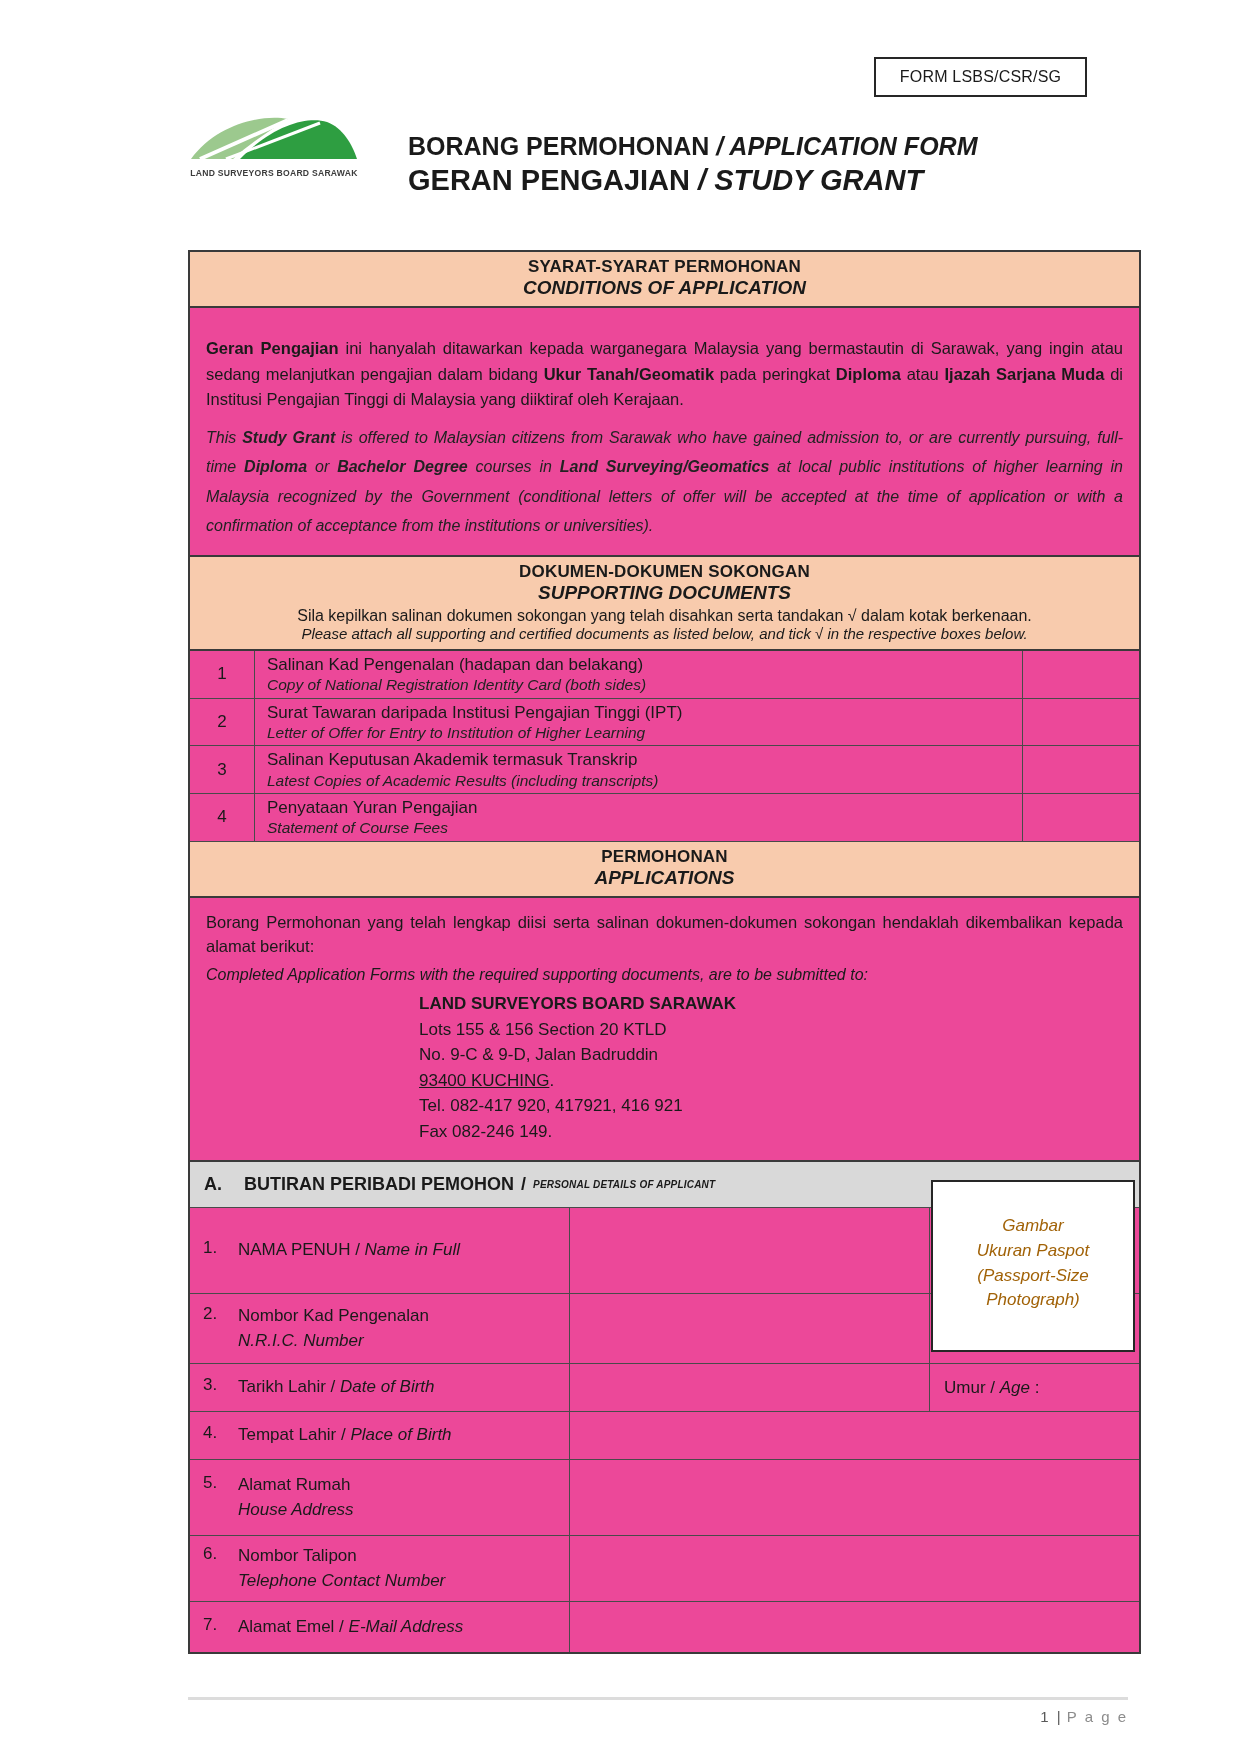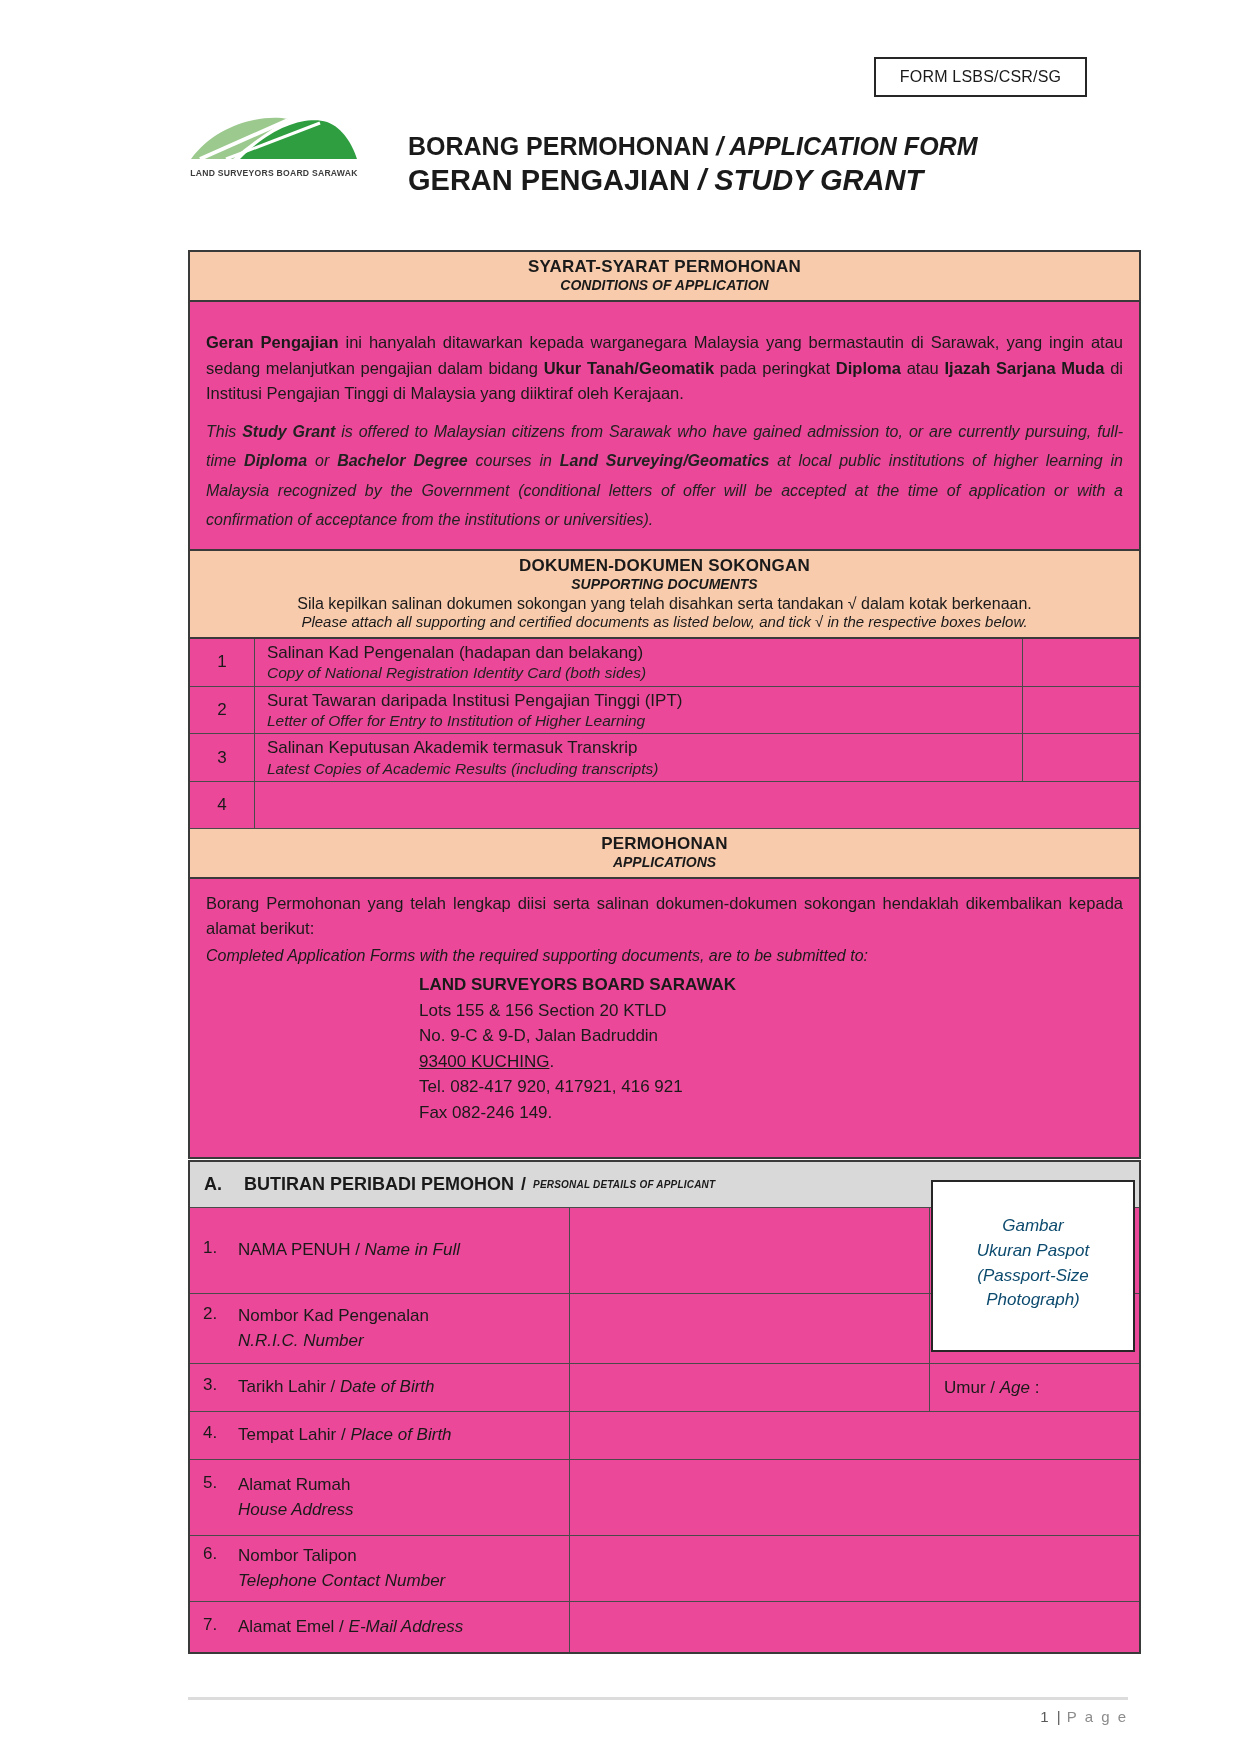--- a/index.html
+++ b/index.html
@@ -19,21 +19,21 @@
   
   .title-block{position:absolute;left:370px;top:131px;}
   .title-l1{font-size:25px;font-weight:700;line-height:1.25;}
   .title-l2{font-size:29px;font-weight:700;line-height:1.25;}
   .title-en{font-style:italic;}
   
   .tbl{position:absolute;left:150px;width:953px;border:2px solid #3a3a3a;box-sizing:border-box;background:#ec4899;}
   .tbl1{top:250px;}
   .peach{background:#F8CBAD;text-align:center;padding:5px 10px 7px;border-bottom:2px solid #3a3a3a;}
   .hdr-my{font-size:17px;font-weight:700;letter-spacing:.2px;}
-  .hdr-en{font-size:14px;font-weight:700;font-style:italic;}
+  .hdr-en{font-size:19px;font-weight:700;font-style:italic;}
   .instr-my{font-size:16px;margin-top:3px;}
   .instr-en{font-size:15px;font-style:italic;}
   .cond-body{padding:28px 16px 14px;border-bottom:2px solid #3a3a3a;}
   .para-my{font-size:16.5px;line-height:1.55;text-align:justify;}
   .para-en{font-size:16px;line-height:1.85;text-align:justify;margin-top:10px;font-style:italic;color:#222;}
   
   .doc-row{display:flex;border-bottom:1.6px solid #4a4a4a;min-height:46px;}
   .doc-row:last-of-type{border-bottom:2px solid #3a3a3a;}
   .doc-num{width:65px;border-right:1.6px solid #4a4a4a;display:flex;align-items:center;justify-content:center;font-size:17px;box-sizing:border-box;}
   .doc-desc{flex:1;padding:3px 12px;border-right:1.6px solid #4a4a4a;display:flex;flex-direction:column;justify-content:center;box-sizing:border-box;}
@@ -59,21 +59,21 @@
   .pa-inner{display:flex;align-items:flex-start;}
   .pa-num{width:35px;flex:none;font-size:17px;}
   .pa-text{font-size:17px;line-height:1.45;white-space:pre-line;}
   .pa-input{flex:1;}
   .pa-right{width:210px;border-left:1.6px solid #4a4a4a;box-sizing:border-box;display:flex;align-items:center;padding:0 14px;font-size:17px;}
   .h86{height:86px}.h70{height:70px}.h48{height:48px}.h76{height:76px}.h66{height:66px}.h50{height:50px}
   
   .photo-box{
     position:absolute;left:893px;top:1180px;width:204px;height:172px;background:#fff;
     border:2px solid #262626;box-sizing:border-box;text-align:center;padding-top:32px;
-    font-style:italic;font-size:16px;line-height:1.55;color:#0c4a6e;z-index:5;
+    font-style:italic;font-size:16px;line-height:1.55;color:#a16207;z-index:5;
   }
   
   .footer-rule{position:absolute;left:150px;top:1697px;width:940px;height:3px;background:#dcdcdc;}
   .footer-text{position:absolute;left:150px;top:1708px;width:940px;text-align:right;font-size:15px;}
   .pg-num{color:#595959;letter-spacing:2px;}
   .pg-sep{color:#595959;margin:0 2px;}
   .pg-word{color:#8c8c8c;letter-spacing:2px;}
 </style>
 </head>
 <body>
@@ -143,20 +143,24 @@
     <div class="doc-row">
       <div class="doc-num">3</div>
       <div class="doc-desc">
         <div class="doc-my">Salinan Keputusan Akademik termasuk Transkrip</div>
         <div class="doc-en">Latest Copies of Academic Results (including transcripts)</div>
       </div>
       <div class="doc-tick"></div>
     </div>
     <div class="doc-row">
       <div class="doc-num">4</div>
+      <div class="doc-desc">
+        <div class="doc-my">Penyataan Yuran Pengajian</div>
+        <div class="doc-en">Statement of Course Fees</div>
+      </div>
       <div class="doc-tick"></div>
     </div>
 
     <div class="peach">
       <div class="hdr-my">PERMOHONAN</div>
       <div class="hdr-en">APPLICATIONS</div>
     </div>
 
     <div class="app-body">
       <div class="app-my">Borang Permohonan yang telah lengkap diisi serta salinan dokumen-dokumen sokongan hendaklah dikembalikan kepada alamat berikut:</div>

